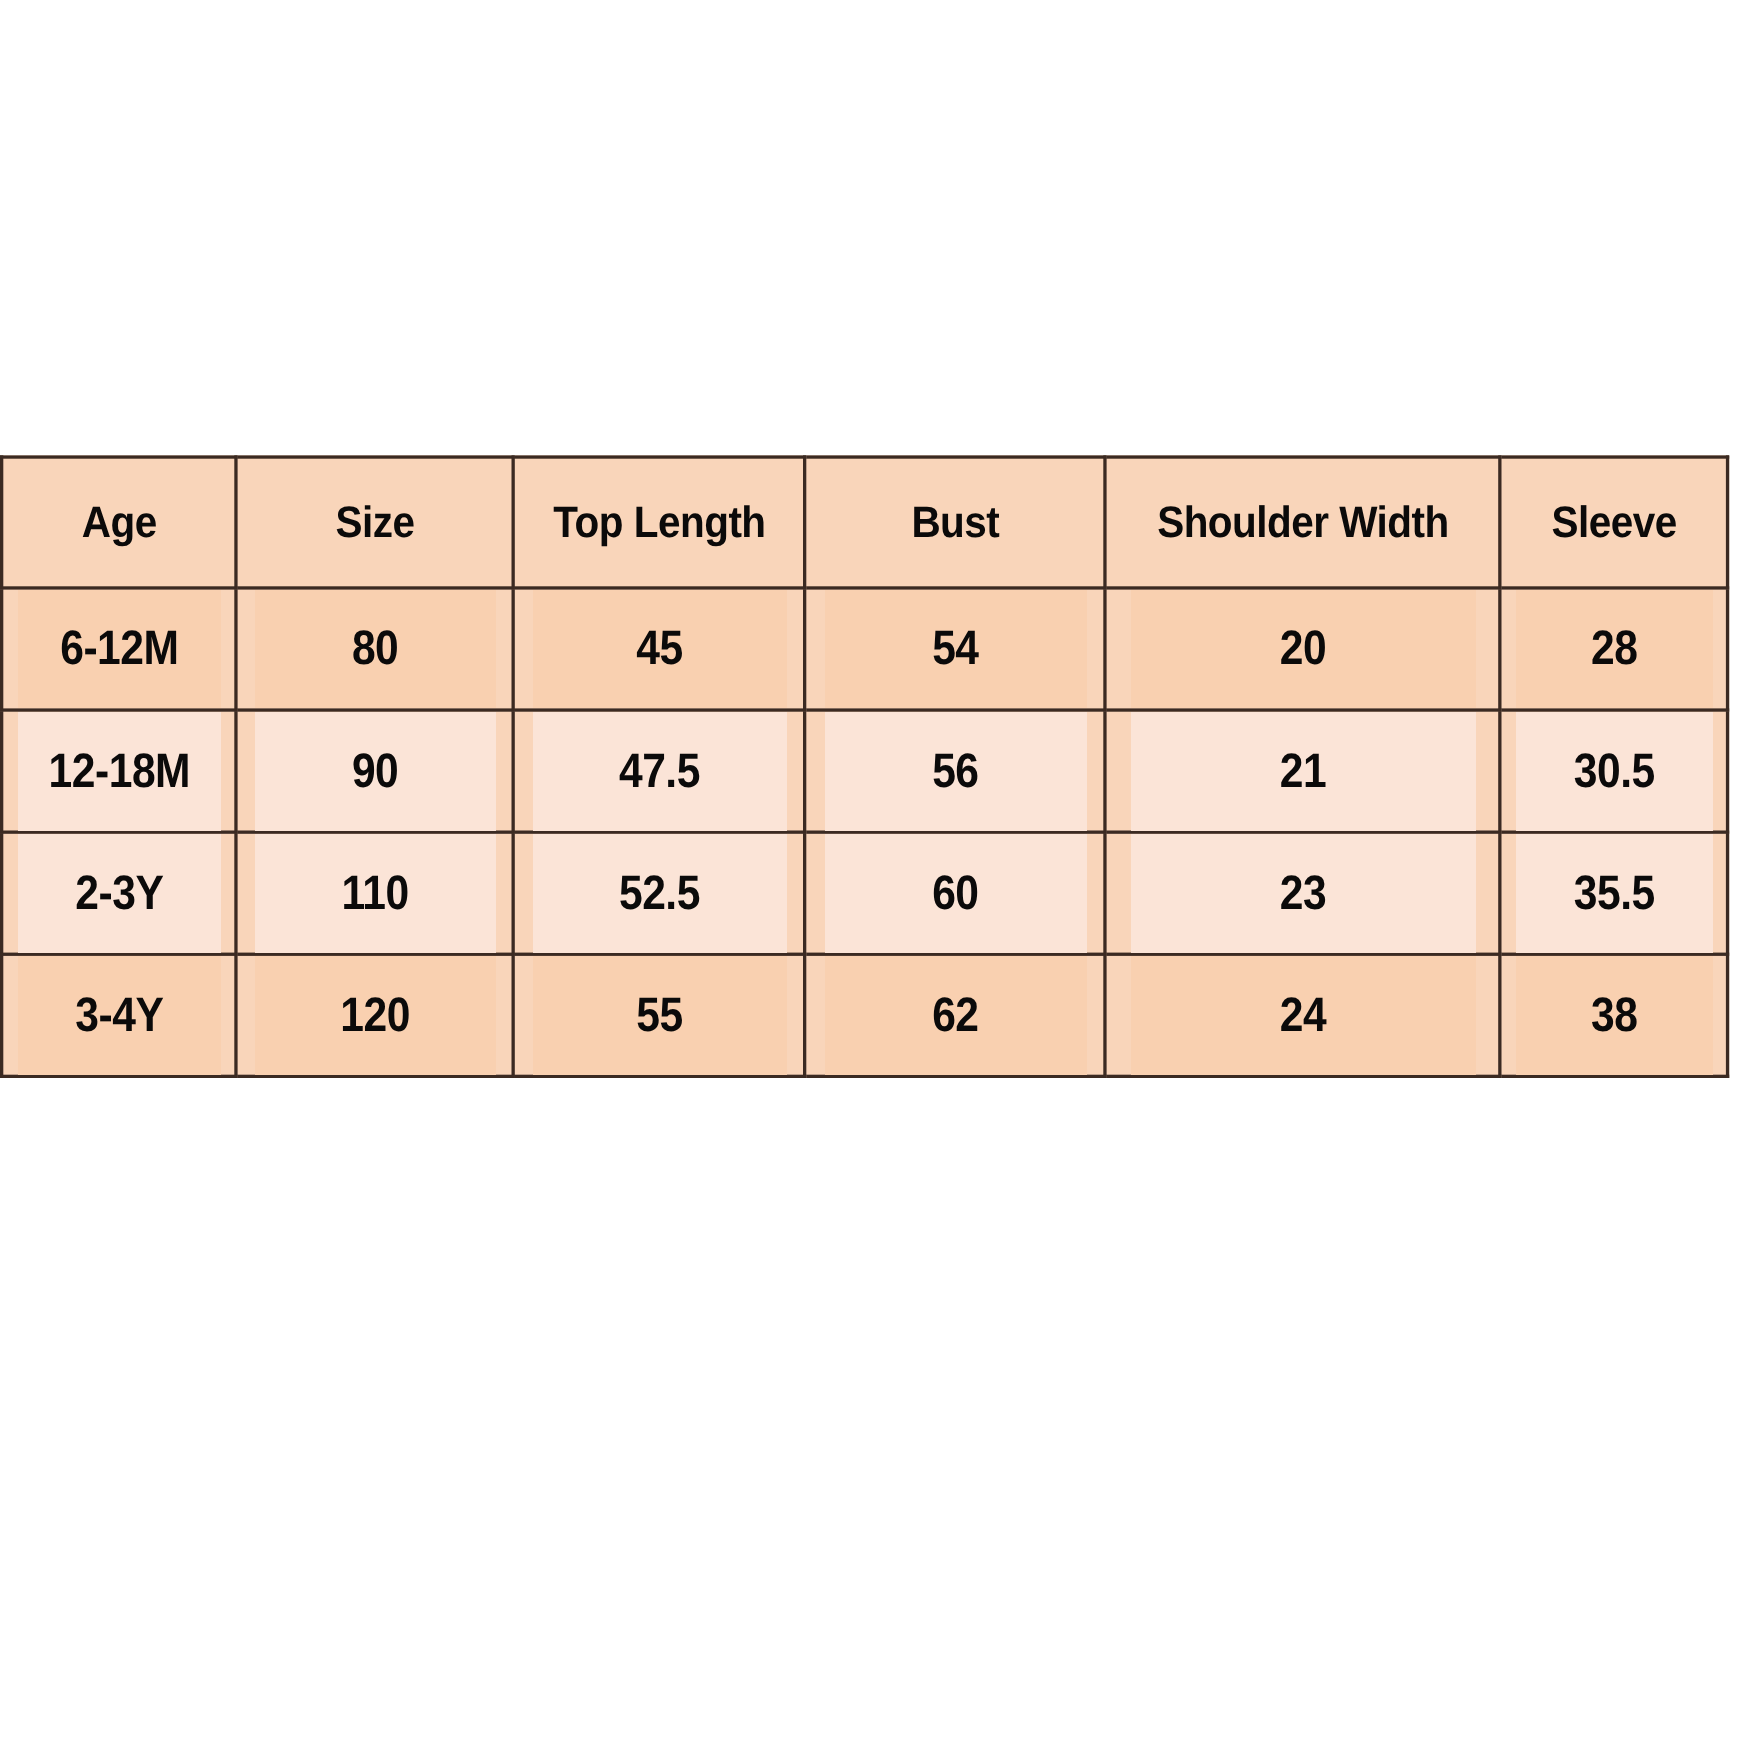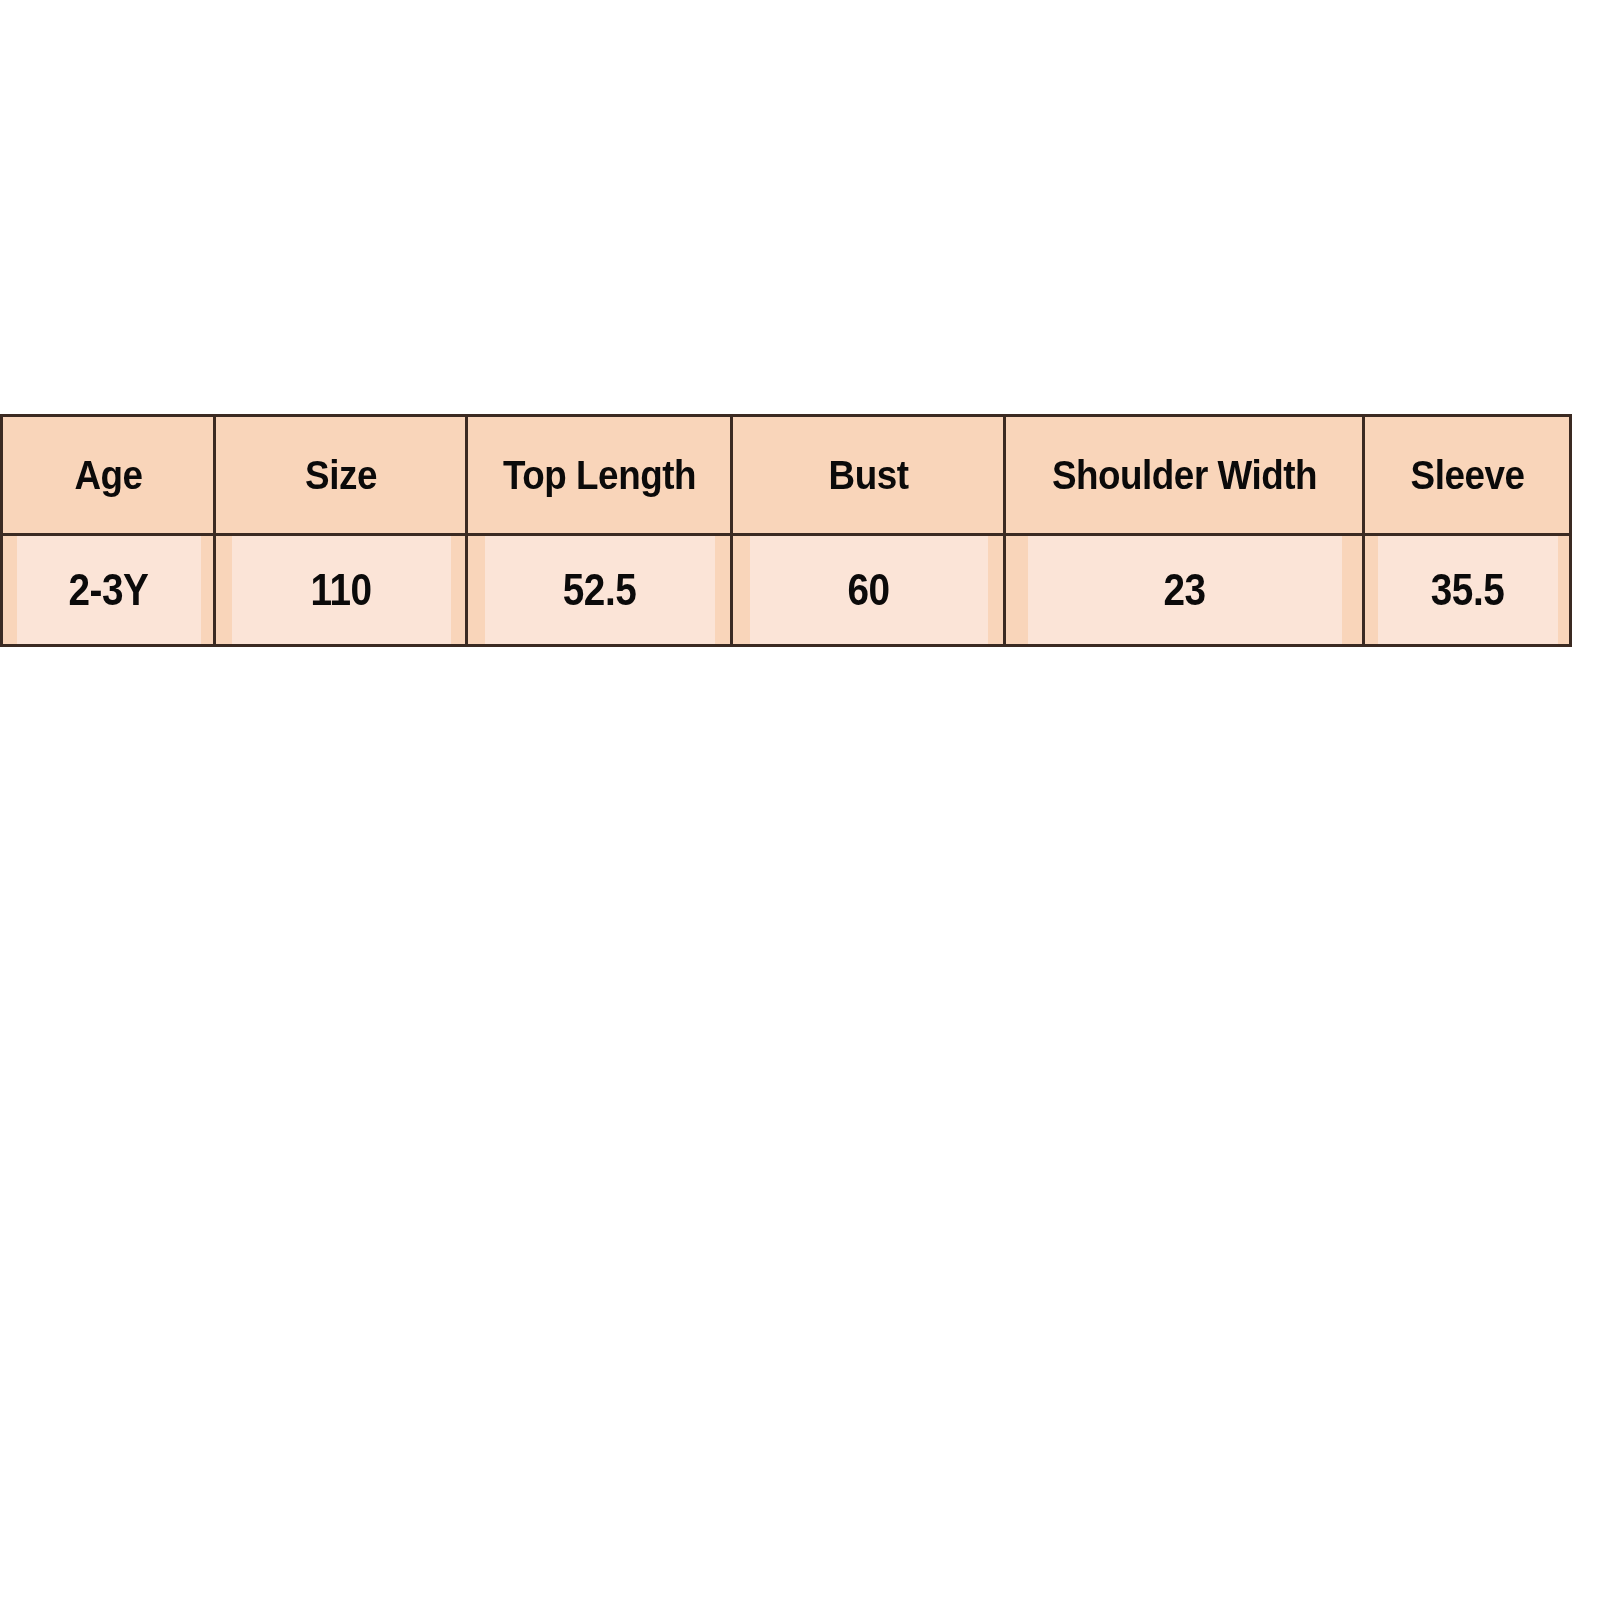--- a/index.html
+++ b/index.html
@@ -97,25 +97,49 @@
           <th>Age</th>
           <th>Size</th>
           <th>Top Length</th>
           <th>Bust</th>
           <th>Shoulder Width</th>
           <th>Sleeve</th>
         </tr>
       </thead>
 
       <tbody>
+        <tr class="row-dark">
+          <td>6-12M</td>
+          <td>80</td>
+          <td>45</td>
+          <td>54</td>
+          <td>20</td>
+          <td>28</td>
+        </tr>
+        <tr class="row-light">
+          <td>12-18M</td>
+          <td>90</td>
+          <td>47.5</td>
+          <td>56</td>
+          <td>21</td>
+          <td>30.5</td>
+        </tr>
         <tr class="row-light">
           <td>2-3Y</td>
           <td>110</td>
           <td>52.5</td>
           <td>60</td>
           <td>23</td>
           <td>35.5</td>
         </tr>
+        <tr class="row-dark">
+          <td>3-4Y</td>
+          <td>120</td>
+          <td>55</td>
+          <td>62</td>
+          <td>24</td>
+          <td>38</td>
+        </tr>
       </tbody>
     </table>
   </div>
 
 </div>
 
 </body></html>

